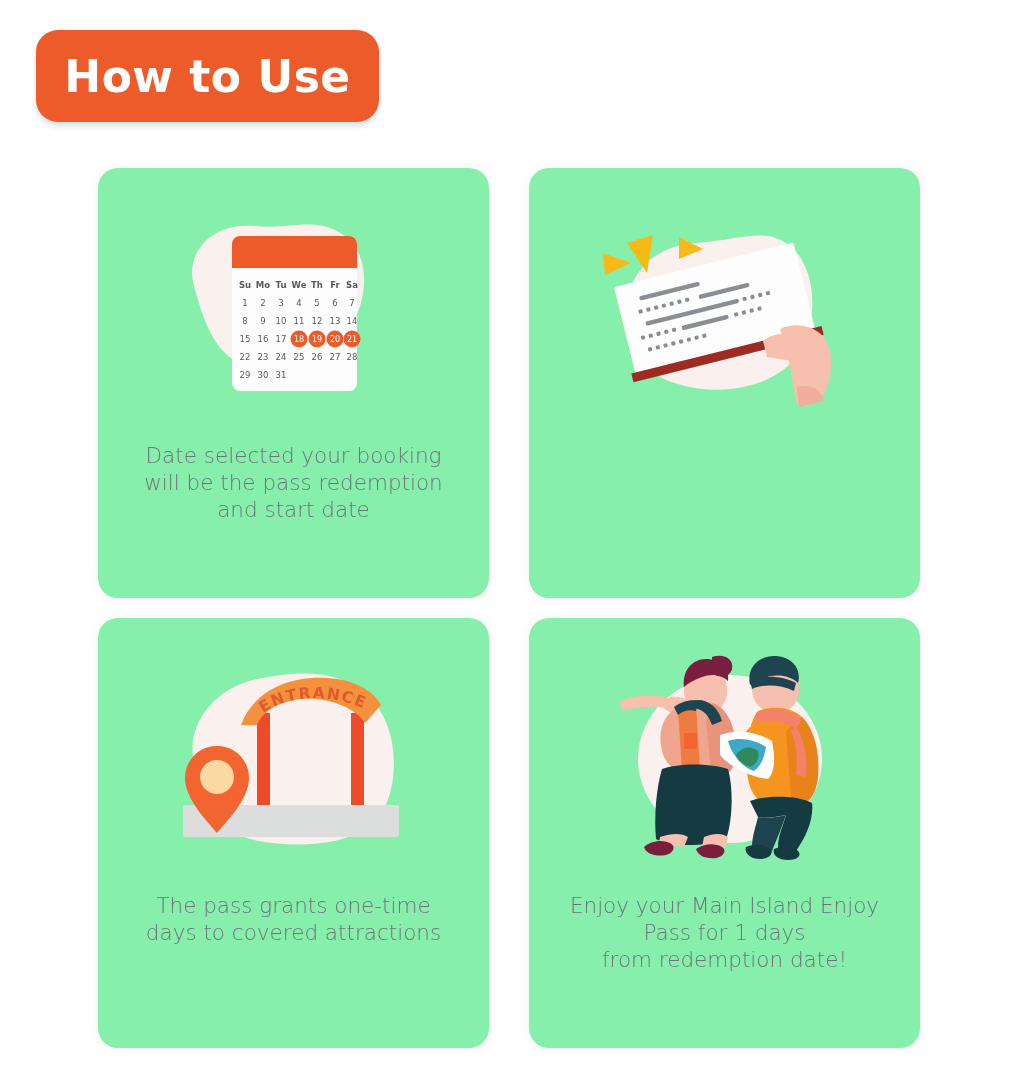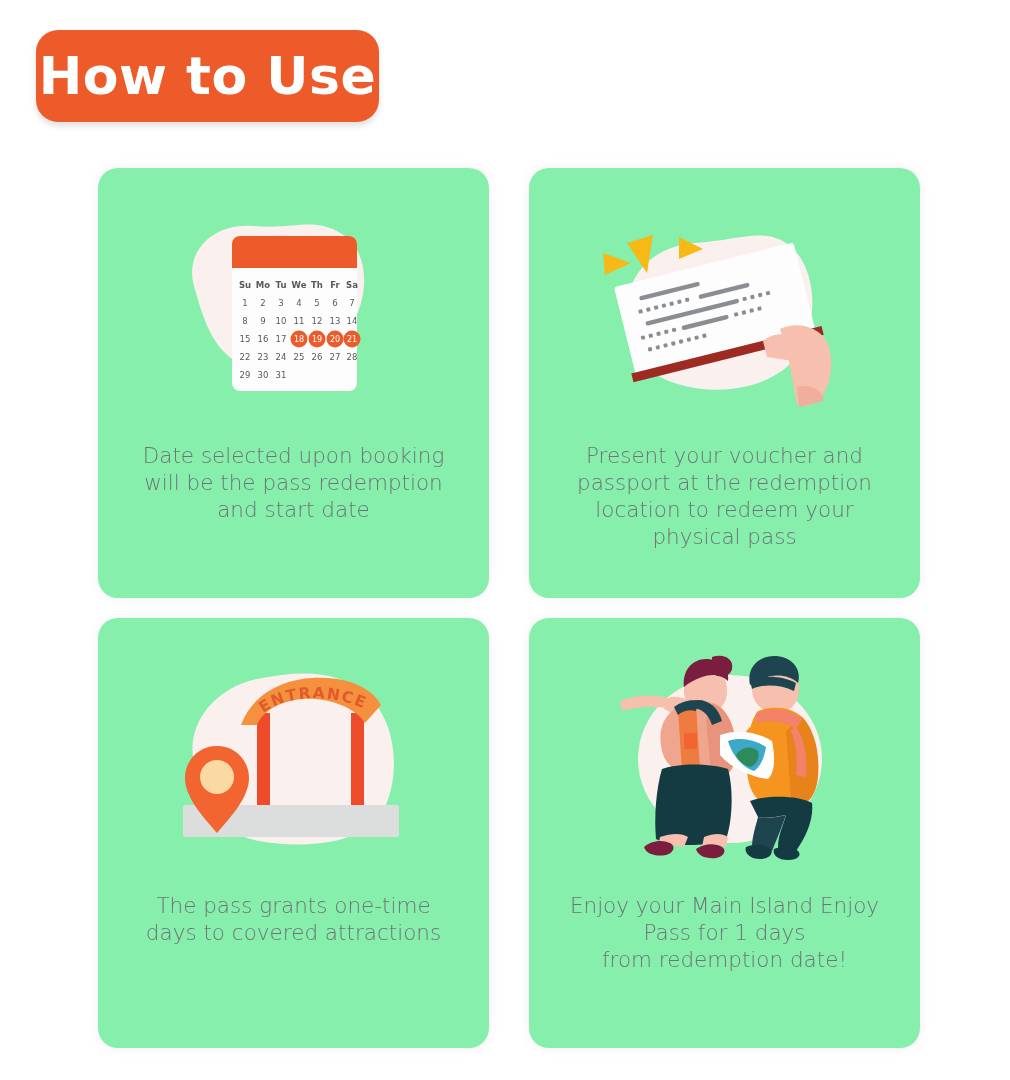--- a/index.html
+++ b/index.html
@@ -24,21 +24,21 @@
     height: 92px;
     background: #EE5B2B;
     border-radius: 22px;
     box-shadow: 0 4px 6px rgba(0,0,0,0.13);
     display: flex;
     align-items: center;
     justify-content: center;
   }
   .header-badge .title {
     color: #ffffff;
-    font-size: 52px;
+    font-size: 44px;
     font-weight: bold;
     letter-spacing: 0.5px;
     font-family: "DejaVu Sans", sans-serif;
   }
 
   
   .card-grid {
     position: absolute;
     left: 98px;
     top: 168px;
@@ -138,21 +138,21 @@
           <circle cx="178" cy="123" r="8.5" fill="#EE5B2B"></circle>
           <g font-family="DejaVu Sans, sans-serif" font-size="8" fill="#FFFFFF" text-anchor="middle">
             <text x="125" y="126">18</text>
               <text x="143" y="126">19</text>
               <text x="161" y="126">20</text>
               <text x="178" y="126">21</text>
           </g>
         </g>
       </svg>
     </div>
-    <div class="card-caption">Date selected upon booking
+    <div class="card-caption">Date selected your booking
 will be the pass redemption
 and start date</div>
   </div>
 
   <div class="card">
     <div class="card-art">
       <svg width="300" height="215" viewBox="0 0 300 215">
         <path d="M55 120 C45 80 75 45 120 42 C165 39 190 25 215 45 C240 65 245 115 225 150 C205 185 150 195 110 185 C70 175 65 160 55 120 Z" fill="#FAF0EE"></path>
         <g fill="#F7B916">
           <path d="M52 42 L78 34 L72 72 Z"></path>
@@ -207,24 +207,20 @@
             </g>
           </g>
         </g>
         <g>
           <path d="M205 128 C222 120 242 126 250 138 C258 150 258 170 252 186 C246 202 232 208 222 204 L212 150 Z" fill="#F6BFAE"></path>
           <path d="M188 140 C198 131 214 131 222 140 C228 147 226 157 218 160 L192 156 Z" fill="#F6BFAE"></path>
           <path d="M222 186 C236 182 248 190 249 200 L224 206 Z" fill="#F0AE9C"></path>
         </g>
       </svg>
     </div>
-    <div class="card-caption">Present your voucher and
-passport at the redemption
-location to redeem your
-physical pass</div>
   </div>
 
   <div class="card">
     <div class="card-art">
       <svg width="250" height="210" viewBox="0 0 250 210">
         <path d="M28 118 C12 80 40 36 88 26 C136 16 172 18 200 44 C228 70 232 124 214 158 C196 192 132 196 90 188 C48 180 44 156 28 118 Z" fill="#FAF0EE"></path>
         <rect x="88" y="60" width="13" height="100" fill="#EE4B2B"></rect>
         <rect x="182" y="60" width="13" height="100" fill="#EE4B2B"></rect>
         <path d="M72 72 C86 34 128 20 168 26 C190 29 206 40 212 52 L196 70 C186 54 158 44 134 46 C110 48 94 58 88 72 Z" fill="#F5913E"></path>
         <path id="entrance-arc" d="M88 66 C110 42 160 38 200 58" fill="none"></path>

